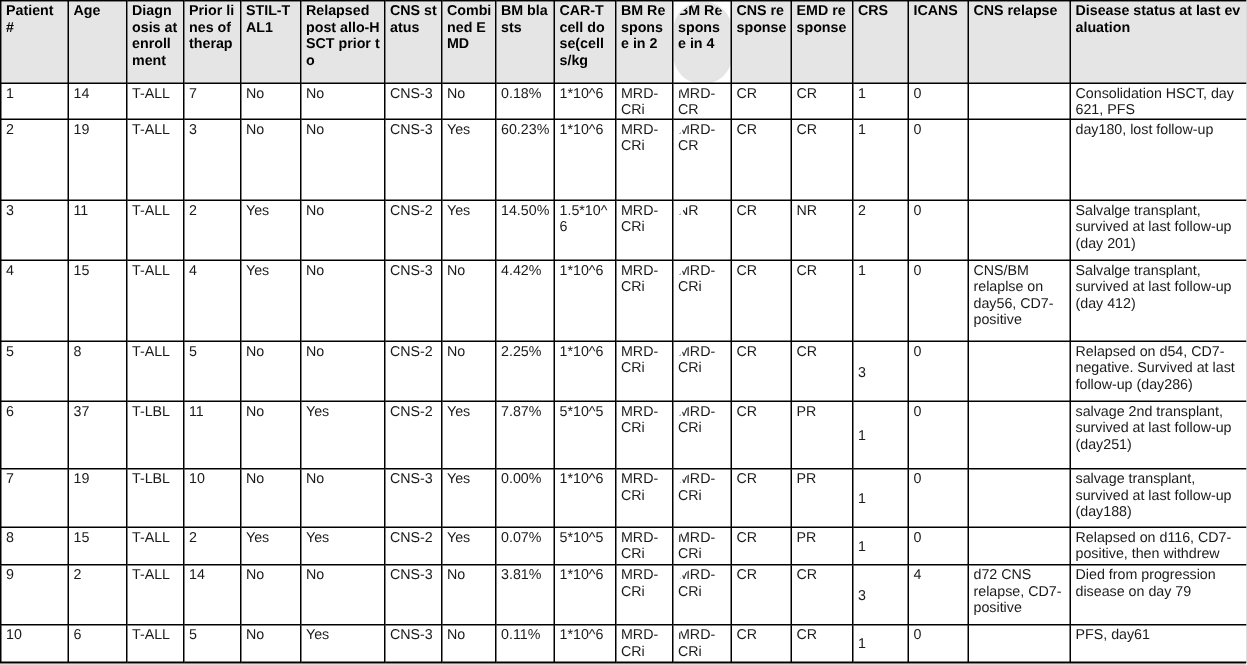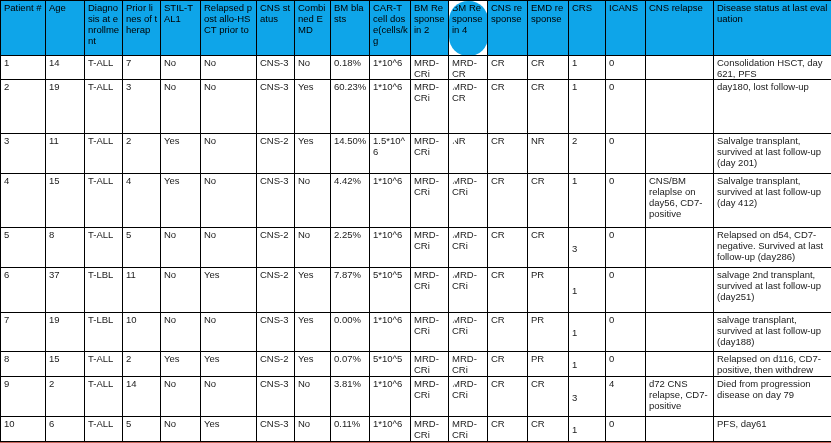--- a/index.html
+++ b/index.html
@@ -25,23 +25,23 @@
     text-align: left;
     padding: 1px 2px 0 3px;
     font-size: 9.5px;
     line-height: 11px;
     color: #1a1a1a;
     overflow: hidden;
     overflow-wrap: break-word;
     box-sizing: border-box;
   }
   .data-table th {
-    background: #0ea5e9;
+    background: #e5e5e5;
     color: #000000;
-    font-weight: normal;
+    font-weight: bold;
     word-break: break-all;
     vertical-align: top;
   }
   
   .col-patient        { width: 45px; }
   .col-age            { width: 39px; margin-left: 22px; }
   .col-diagnosis      { width: 38px; }
   .col-prior_lines    { width: 38px; }
   .col-stil_tal1      { width: 40px; }
   .col-relapsed_post  { width: 56px; }

